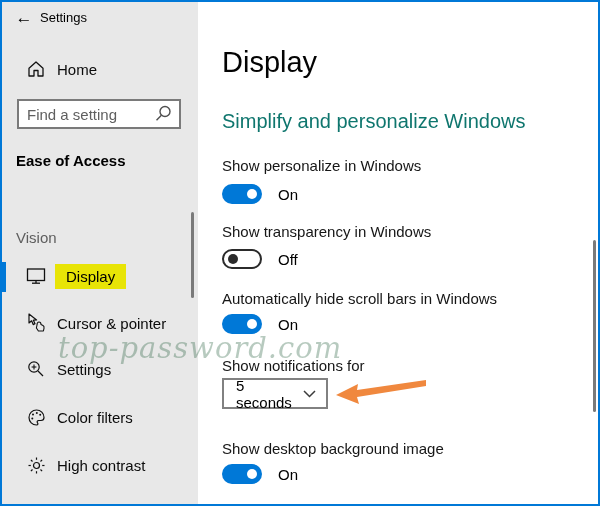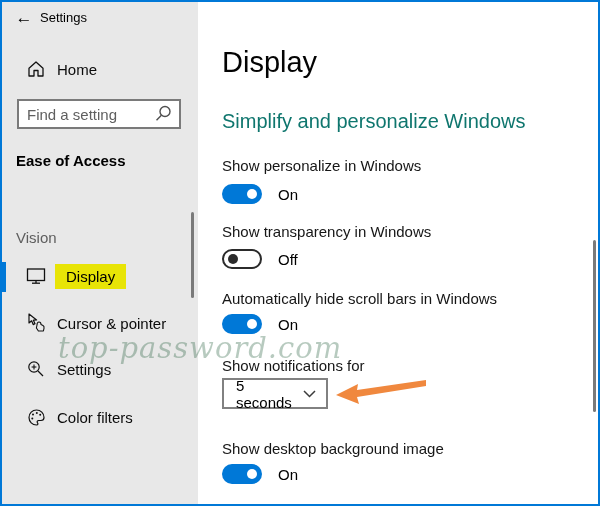--- a/index.html
+++ b/index.html
@@ -171,20 +171,38 @@
           <path d="M9.5 2 a7.5 7.5 0 1 0 0 15 c1.8 0 1.6-1.4 1-2.2 c-0.8-1-0.2-2.3 1.2-2.3 l2.3 0 c1.8 0 3-1.2 3-3 A7.5 7.5 0 0 0 9.5 2 Z" fill="none" stroke="#111" stroke-width="1.2"></path>
           <circle cx="6" cy="6.4" r="1" fill="#111"></circle>
           <circle cx="9.8" cy="4.9" r="1" fill="#111"></circle>
           <circle cx="13.2" cy="6.8" r="1" fill="#111"></circle>
           <circle cx="5.3" cy="10.4" r="1" fill="#111"></circle>
         </svg>
       </span>
       <span class="lbl">Color filters</span>
     </div>
 
+    <div class="side-row row-contrast">
+      <span class="icon">
+        <svg width="19" height="19" viewBox="0 0 19 19">
+          <circle cx="9.5" cy="9.5" r="3" fill="none" stroke="#111" stroke-width="1.2"></circle>
+          <g stroke="#111" stroke-width="1.2">
+            <line x1="9.5" y1="1.5" x2="9.5" y2="3.8"></line>
+            <line x1="9.5" y1="15.2" x2="9.5" y2="17.5"></line>
+            <line x1="1.5" y1="9.5" x2="3.8" y2="9.5"></line>
+            <line x1="15.2" y1="9.5" x2="17.5" y2="9.5"></line>
+            <line x1="3.9" y1="3.9" x2="5.5" y2="5.5"></line>
+            <line x1="13.5" y1="13.5" x2="15.1" y2="15.1"></line>
+            <line x1="3.9" y1="15.1" x2="5.5" y2="13.5"></line>
+            <line x1="13.5" y1="5.5" x2="15.1" y2="3.9"></line>
+          </g>
+        </svg>
+      </span>
+      <span class="lbl">High contrast</span>
+    </div>
 
     <div class="side-scrollbar"></div>
   </div>
 
   <div class="watermark">top-password.com</div>
 
   <div class="win-controls">
     
     
     

